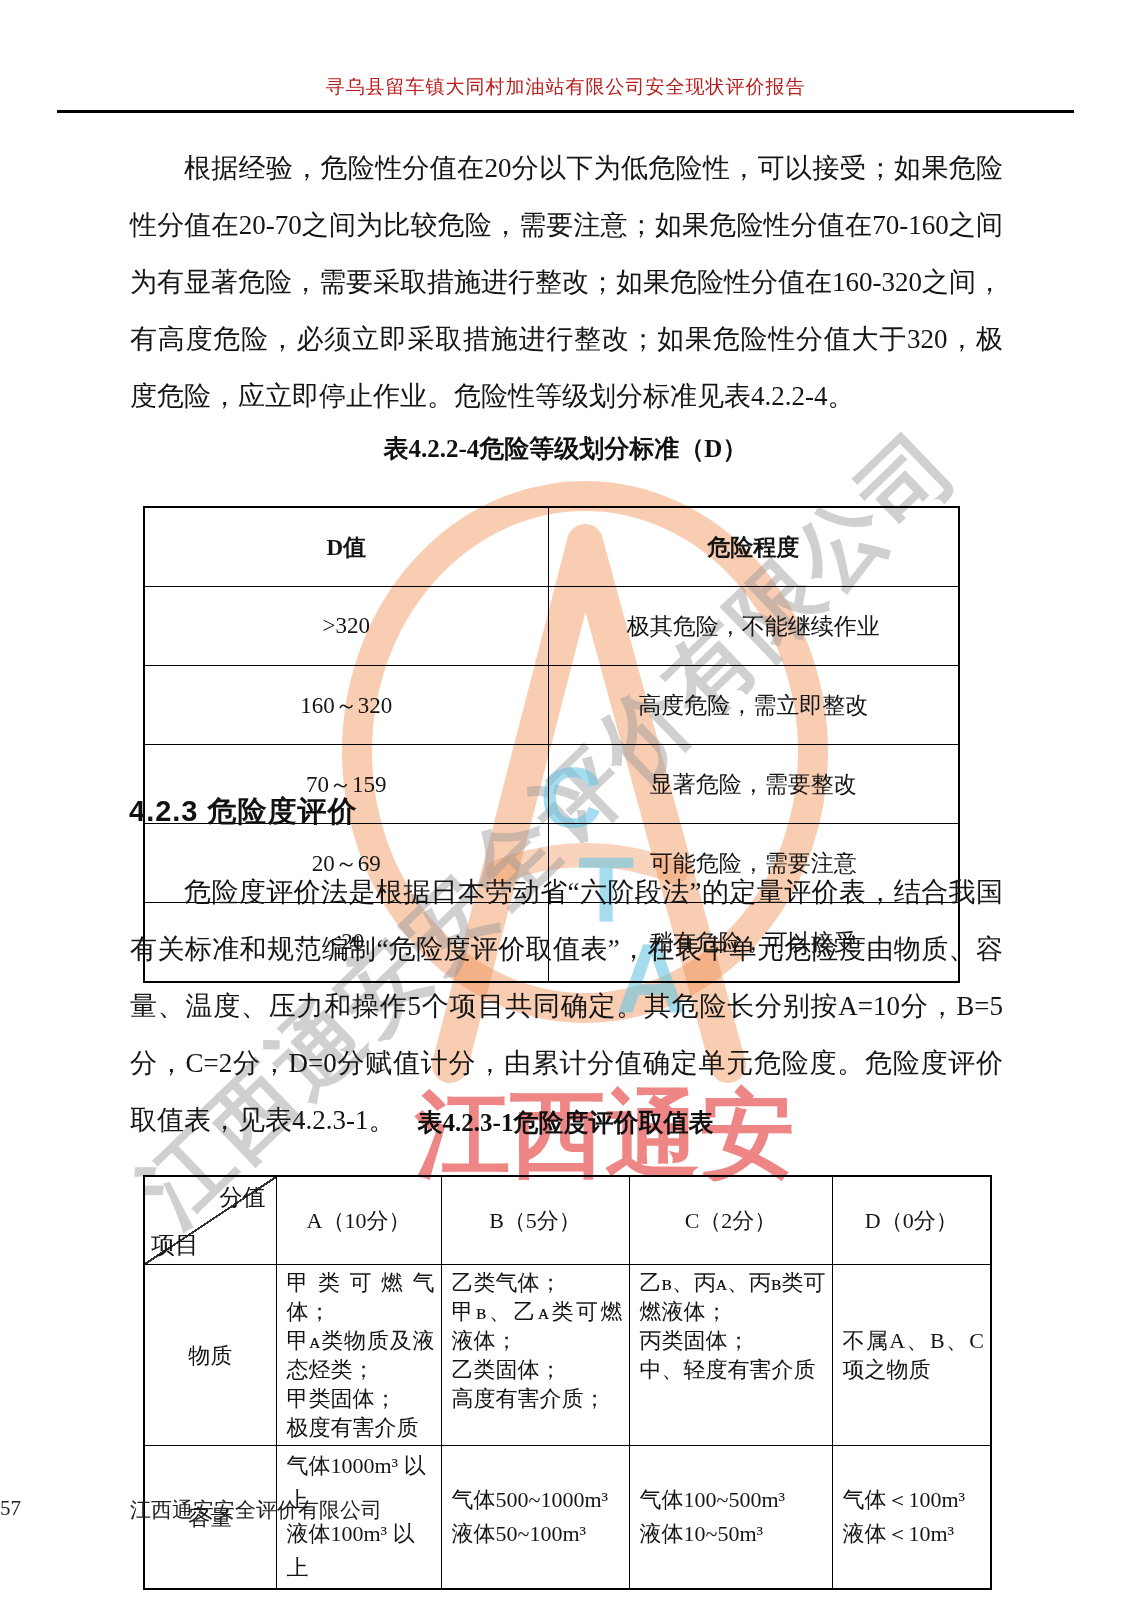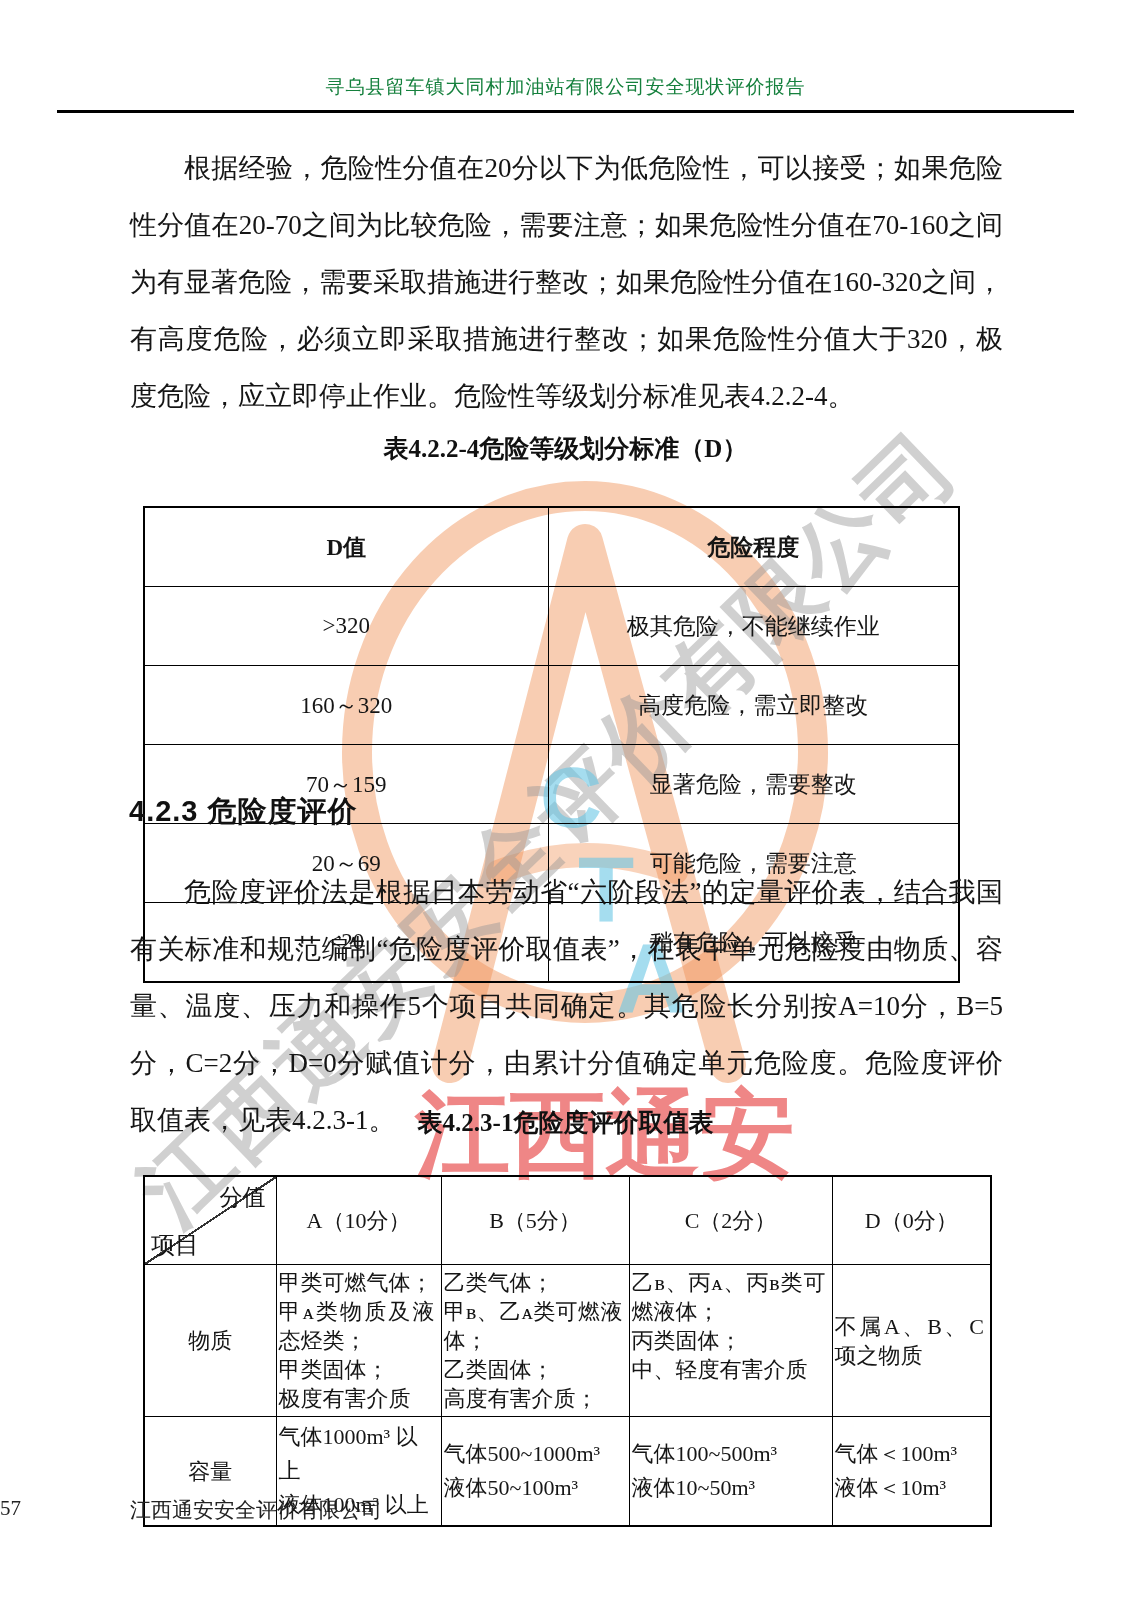--- a/index.html
+++ b/index.html
@@ -31,21 +31,21 @@
     font-family:"Liberation Sans","DejaVu Sans",sans-serif;
     font-weight:bold;color:rgba(105,198,228,0.6);
   }
   .wm-blue-c{left:540px;top:748px;font-size:86px;}
   .wm-blue-t{left:578px;top:838px;font-size:92px;}
   .wm-blue-a{left:616px;top:922px;font-size:98px;}
   
   .content{position:absolute;inset:0;z-index:1;}
   .hdr-title{
     position:absolute;top:74px;left:0;width:100%;
-    text-align:center;font-size:19px;letter-spacing:1px;color:#15803d;
+    text-align:center;font-size:19px;letter-spacing:1px;color:#b91c1c;
   }
   .hdr-rule{
     position:absolute;top:110px;left:57px;width:1017px;height:3px;
     background:#000;
   }
   .para{
     position:absolute;left:130px;width:873px;
     font-size:27px;line-height:57px;
     text-align:justify;text-indent:54px;color:#151515;
   }
@@ -62,21 +62,21 @@
   .tbl-1{left:143px;top:506px;width:815px;}
   .tbl-1 td{
     border:1px solid #000;text-align:center;vertical-align:middle;
     font-size:23px;color:#151515;height:46px;padding:16px;
   }
   .tbl-1 tr.hdr td{font-weight:bold;}
   .tbl-1{border:2px solid #000;}
   .tbl-2{left:143px;top:1175px;width:847px;border:2px solid #000;}
   .tbl-2 td{
     border:1px solid #000;font-size:22px;color:#151515;
-    vertical-align:top;padding:3px 6px 3px 2px;
+    vertical-align:top;padding:3px 6px 3px 10px;
     white-space:pre-line;text-align:justify;line-height:29px;
   }
   .tbl-2 td.hd{
     text-align:center;vertical-align:middle;white-space:normal;
     padding:12px;line-height:26px;
   }
   .tbl-2 td.rowlab{
     text-align:center;vertical-align:middle;white-space:normal;padding:0;
   }
   .tbl-2 td.mid{vertical-align:middle;}

